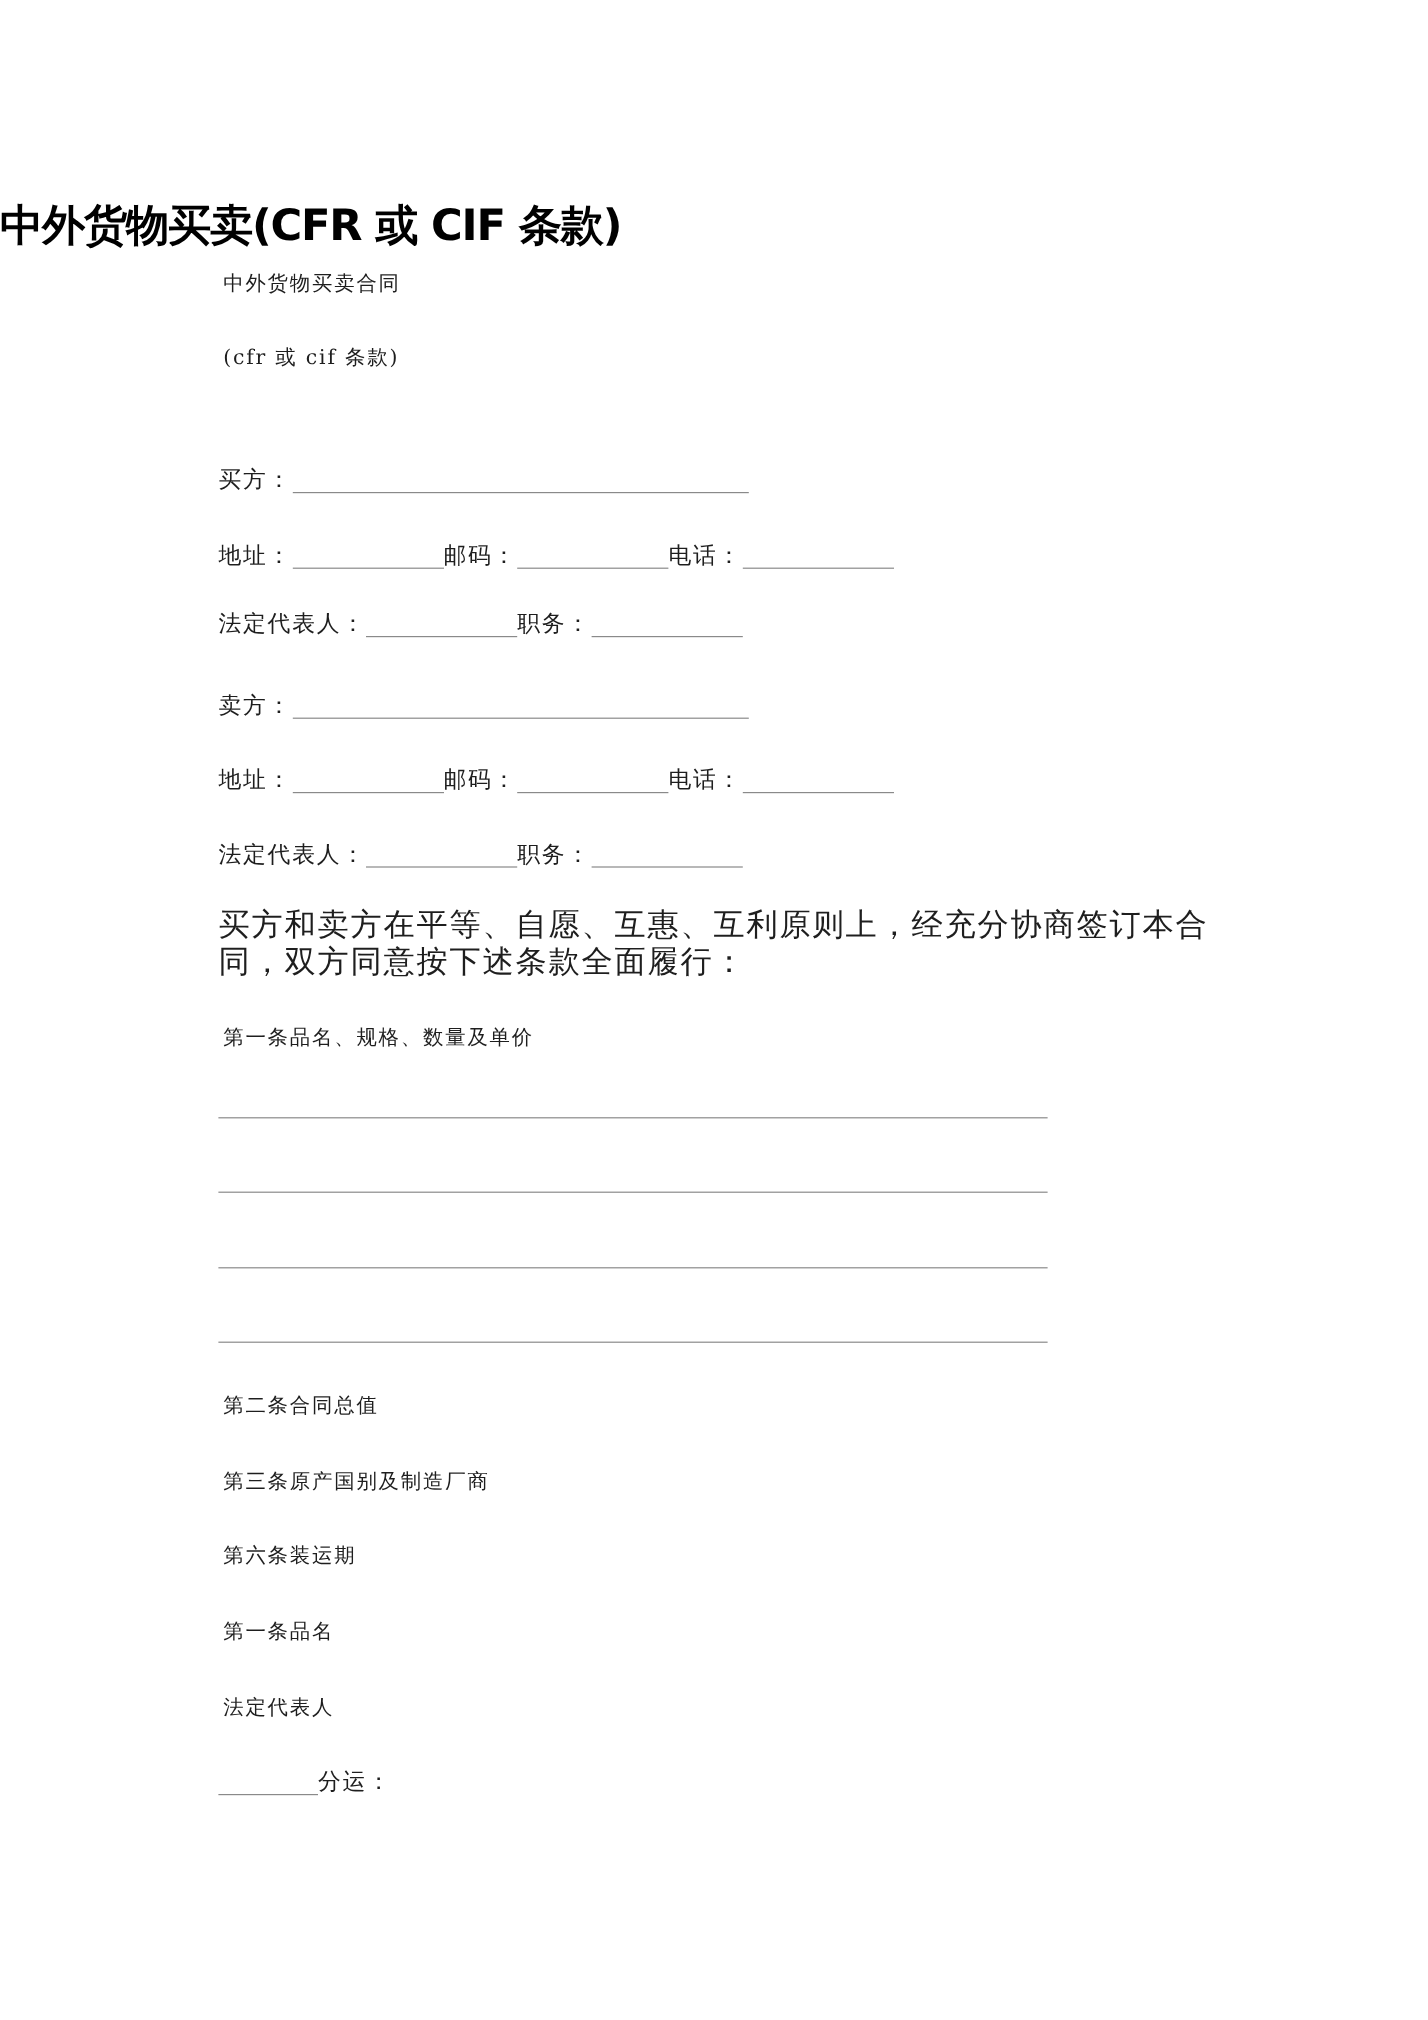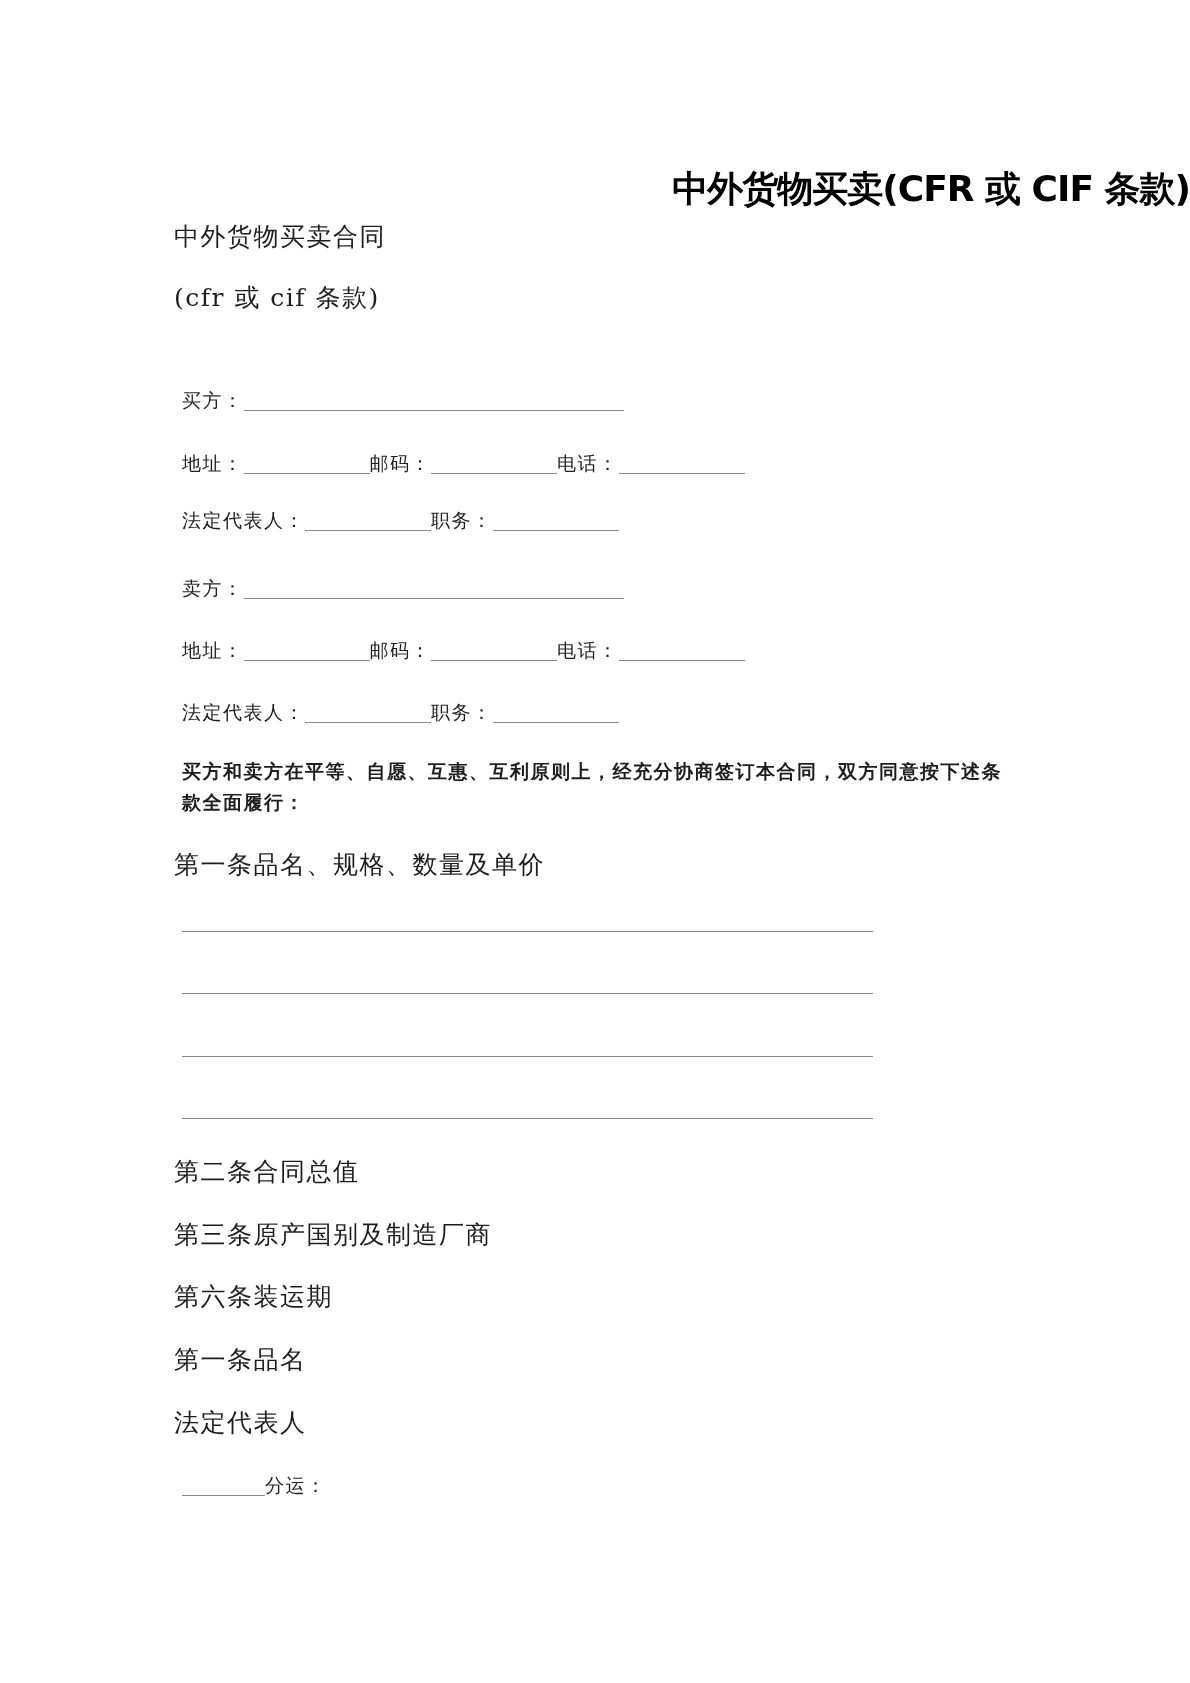--- a/index.html
+++ b/index.html
@@ -1,26 +1,26 @@
 <!DOCTYPE html>
 <html><head>
 <meta charset="utf-8">
 <style>
   html, body { margin: 0; padding: 0; background: #ffffff; }
   body { width: 1190px; height: 1683px; position: relative; overflow: hidden;
          font-family: "DejaVu Serif", "Liberation Serif", serif; color: #1e1e1e; }
   .abs { position: absolute; white-space: nowrap; }
-  .title { left: 0; width: 1190px; top: 164px; text-align: right;
+  .title { left: 0; width: 1190px; top: 164px; text-align: left;
            font-family: "DejaVu Sans", "Liberation Sans", sans-serif;
            font-weight: bold; font-size: 36px; line-height: 50px; color: #000;
            letter-spacing: -1px; }
-  .txt { left: 174px; font-size: 25px; line-height: 26px; letter-spacing: 1.5px; }
+  .txt { left: 186px; font-size: 17px; line-height: 26px; letter-spacing: 1.5px; }
   .row { left: 182px; font-size: 19px; line-height: 26px; display: flex; align-items: flex-end; letter-spacing: 1.5px; justify-content: flex-end; }
   .blank { display: inline-block; border-bottom: 1px solid #8a8a8a; height: 20px; margin-bottom: 2px; }
-  .para { left: 182px; width: 840px; font-size: 19px; line-height: 31px; letter-spacing: 1.5px; white-space: normal; font-weight: bold; }
+  .para { left: 182px; width: 840px; font-size: 26px; line-height: 31px; letter-spacing: 1.5px; white-space: normal; }
   .hline { position: absolute; left: 182px; width: 691px; height: 0; border-top: 1px solid #8a8a8a; }
 </style>
 </head>
 <body>
 
 <div class="abs title">中外货物买卖(CFR 或 CIF 条款)</div>
 
 <div class="abs txt" style="top:224px">中外货物买卖合同</div>
 <div class="abs txt" style="top:285px">(cfr 或 cif 条款)</div>
 

